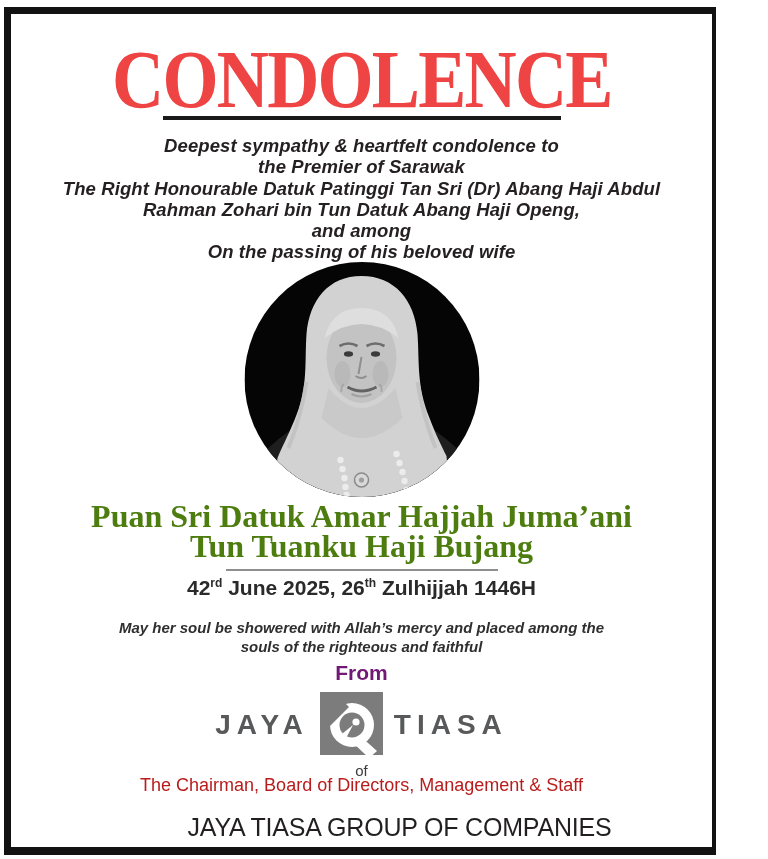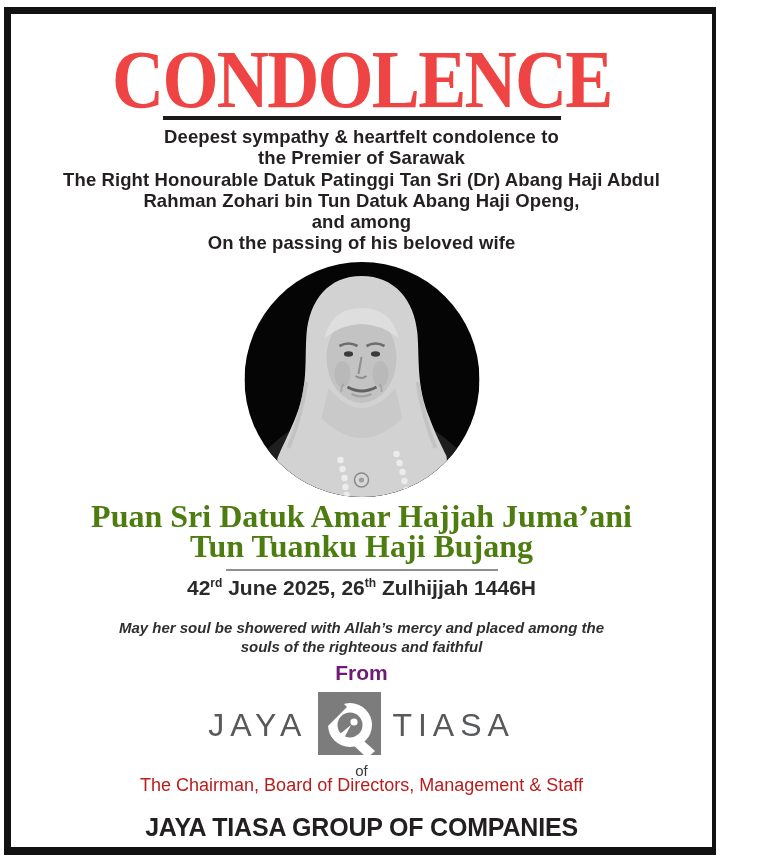--- a/index.html
+++ b/index.html
@@ -13,37 +13,37 @@
     background:#fff;overflow:hidden;
   }
   .abs{position:absolute;left:0;width:100%;text-align:center;}
   .title{
     top:26px;font-family:"Liberation Serif","DejaVu Serif",serif;font-weight:bold;
     font-size:82px;line-height:80px;color:#ef4444;letter-spacing:-2px;
   }
   .title span{display:inline-block;transform:scaleX(0.88);transform-origin:center;}
   .title-rule{position:absolute;top:102px;left:50%;transform:translateX(-50%);
     width:398px;height:4px;background:#1a1a1a;}
-  .intro{top:112px;font-weight:bold;font-size:18.5px;line-height:21.3px;letter-spacing:0.1px;color:#241f20;}
+  .intro{top:121px;font-weight:bold;font-size:18.5px;line-height:21.3px;letter-spacing:0.1px;color:#241f20;font-style:italic;}
   .photo{position:absolute;top:248px;left:50%;transform:translateX(-50%);
     width:235px;height:235px;border-radius:50%;}
   .name{top:487px;font-family:"Liberation Serif","DejaVu Serif",serif;font-weight:bold;
     font-size:32px;line-height:30px;color:#4d7c0f;}
   .divider{position:absolute;top:555px;left:50%;transform:translateX(-50%);
     width:272px;height:2px;background:#8f8f8f;}
   .date{top:562px;font-weight:bold;font-size:21px;color:#2a2a2a;}
   .date sup{font-size:12px;}
   .prayer{top:605px;font-weight:bold;font-style:italic;font-size:15px;line-height:18.5px;color:#2f2f2f;}
   .from{top:647px;font-weight:bold;font-size:21px;color:#701a75;}
   .logo-row{top:676px;display:flex;align-items:center;justify-content:center;gap:11px;height:70px;}
-  .logo-word{font-weight:normal;font-size:32px;letter-spacing:6px;color:#58595b;}
+  .logo-word{font-weight:bold;font-size:28px;letter-spacing:6px;color:#58595b;}
   .logo-mark{width:63px;height:66px;overflow:visible;flex:0 0 auto;}
   .footer1{top:761px;font-size:18px;color:#b91c1c;}
   .footer-of{top:748px;font-size:15px;color:#3a3a3a;}
-  .company{top:799px;font-weight:bold;font-size:25px;letter-spacing:-0.2px;color:#221f20;}
+  .company{top:799px;font-weight:normal;font-size:25px;letter-spacing:-0.2px;color:#221f20;padding-left:38px;}
 </style>
 </head>
 <body>
 
 <div class="frame">
 
   <div class="abs title">
     <span>CONDOLENCE</span>
   </div>
   <div class="title-rule"></div>

